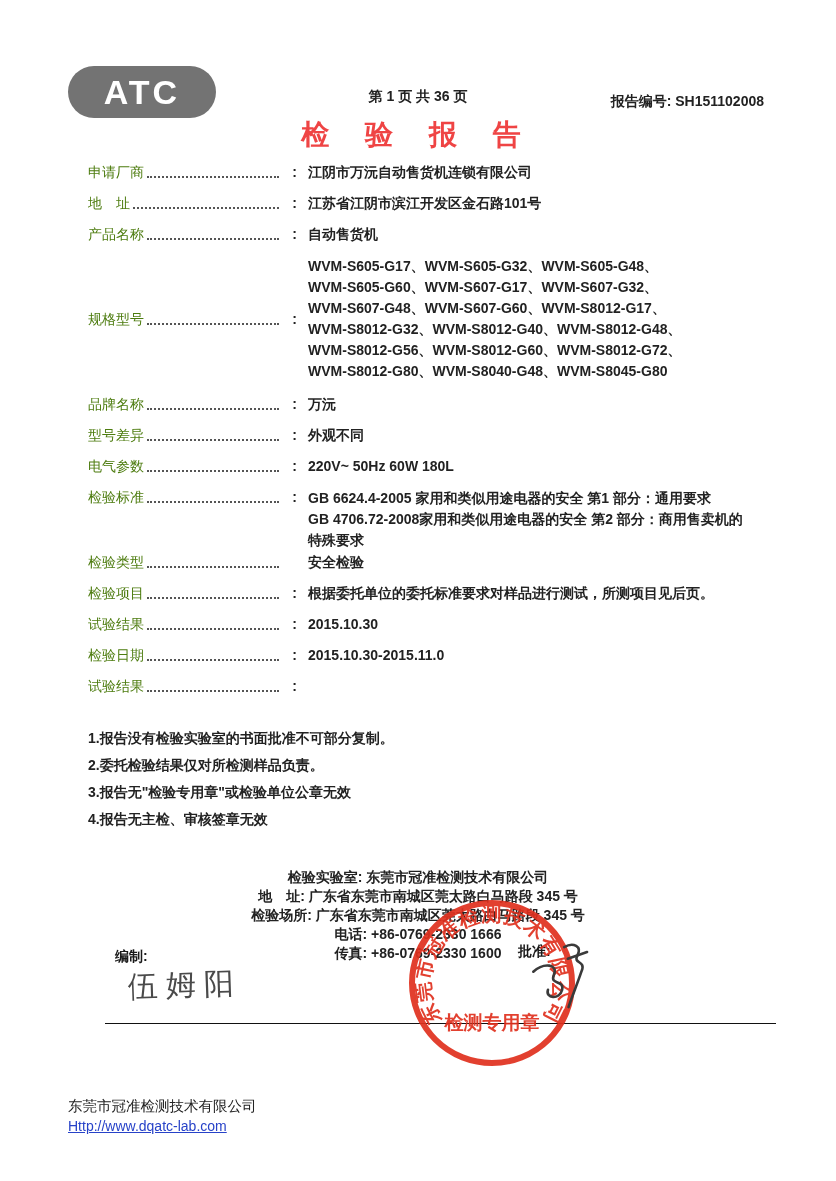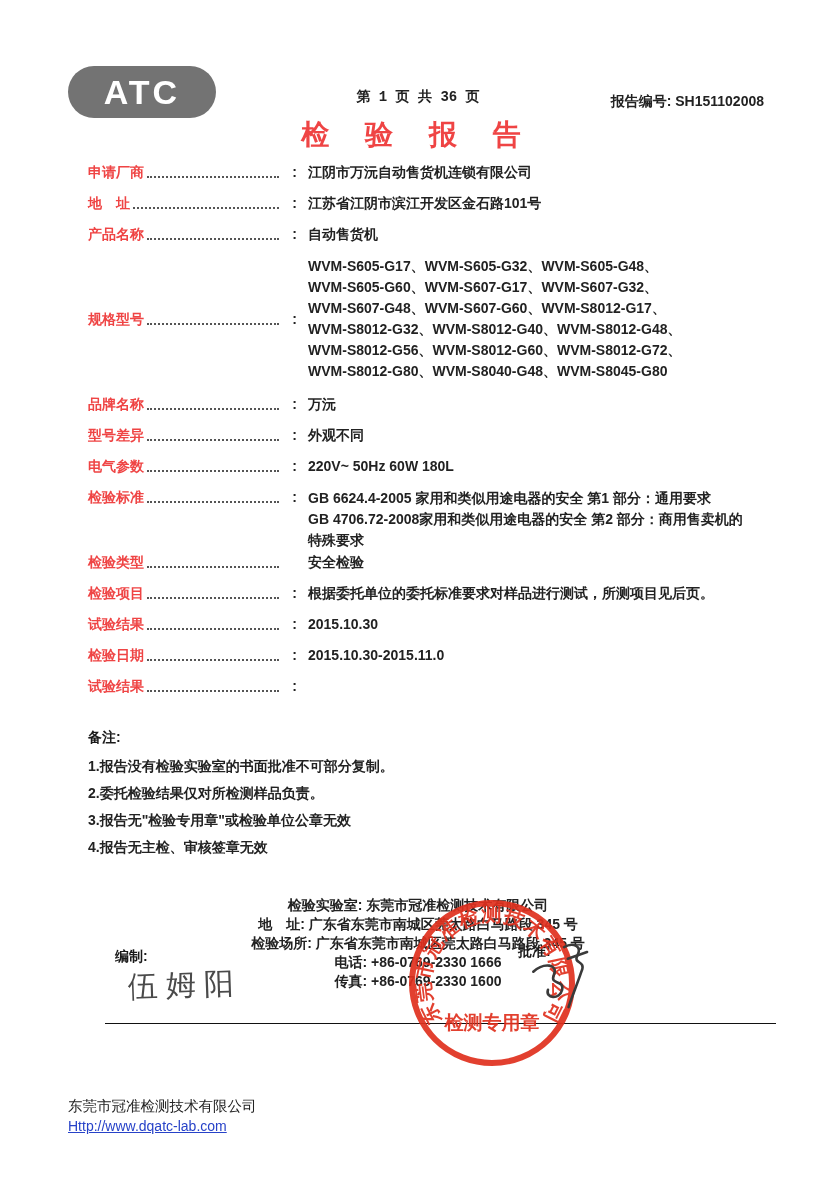--- a/index.html
+++ b/index.html
@@ -18,41 +18,41 @@
   .logo {
     position: absolute; left: 68px; top: 66px;
     width: 148px; height: 52px;
     background: #737373;
     border-radius: 26px;
     display: flex; align-items: center; justify-content: center;
     color: #ffffff; font-weight: 800; font-size: 34px; letter-spacing: 3px;
   }
   .page-info {
     position: absolute; left: 0; right: 0; top: 88px;
-    text-align: center; font-size: 14px; font-weight: bold; color: #222; font-family: Liberation Mono, monospace;
+    text-align: center; font-size: 14px; font-weight: bold; color: #222;
   }
   .report-no {
     position: absolute; right: 72px; top: 93px;
     font-size: 14px; font-weight: bold; color: #222;
   }
   .doc-title {
     position: absolute; left: 0; right: 0; top: 116px;
     text-align: center; font-size: 28px; font-weight: bold;
     letter-spacing: 14px; color: #ef4444;
   }
 
   
   .fields { padding: 0 58px 0 88px; }
   .field-row { display: flex; align-items: flex-start; margin-bottom: 13px; font-size: 14px; line-height: 18px; }
   .field-row.center-label { align-items: center; }
   .field-row.tight { margin-bottom: 2px; }
   .f-label {
     width: 193px; flex: 0 0 193px;
     display: flex; align-items: flex-end;
-    font-weight: bold; color: #ef4444; white-space: nowrap; text-align: center;
+    font-weight: normal; color: #4d7c0f; white-space: nowrap; text-align: center;
   }
   .dots { flex: 1; border-bottom: 2px dotted #555; margin: 0 2px 3px 3px; min-width: 10px; }
   .f-colon { width: 27px; flex: 0 0 27px; text-align: center; font-weight: bold; color: #222; }
   .f-value { flex: 1; color: #222; white-space: pre-line; font-weight: bold; }
   .f-value.multi { line-height: 21px; }
 
   
   .notes { padding: 0 58px 0 88px; margin-top: 34px; }
   .notes-title { font-size: 14px; font-weight: bold; margin-bottom: 10px; }
   .note-line { font-size: 14px; font-weight: bold; line-height: 18px; margin-bottom: 9px; color: #222; }
@@ -217,21 +217,20 @@
     <div class="field-row">
       <span class="f-label">
           <span>试验结果</span>
           <span class="dots"></span>
         </span>
       <span class="f-colon">:</span>
     </div>
   </div>
 
   <div class="notes">
-    <div class="notes-title">备注:</div>
     <div class="note-line">1.报告没有检验实验室的书面批准不可部分复制。</div>
     <div class="note-line">2.委托检验结果仅对所检测样品负责。</div>
     <div class="note-line">3.报告无"检验专用章"或检验单位公章无效</div>
     <div class="note-line">4.报告无主检、审核签章无效</div>
   </div>
 
   <div class="lab-block">
     <div class="lab-line"><span>检验实验室:</span> <span>东莞市冠准检测技术有限公司</span></div>
     <div class="lab-line"><span>地　址:</span> <span>广东省东莞市南城区莞太路白马路段 345 号</span></div>
     <div class="lab-line"><span>检验场所:</span> <span>广东省东莞市南城区莞太路白马路段 345 号</span></div>

